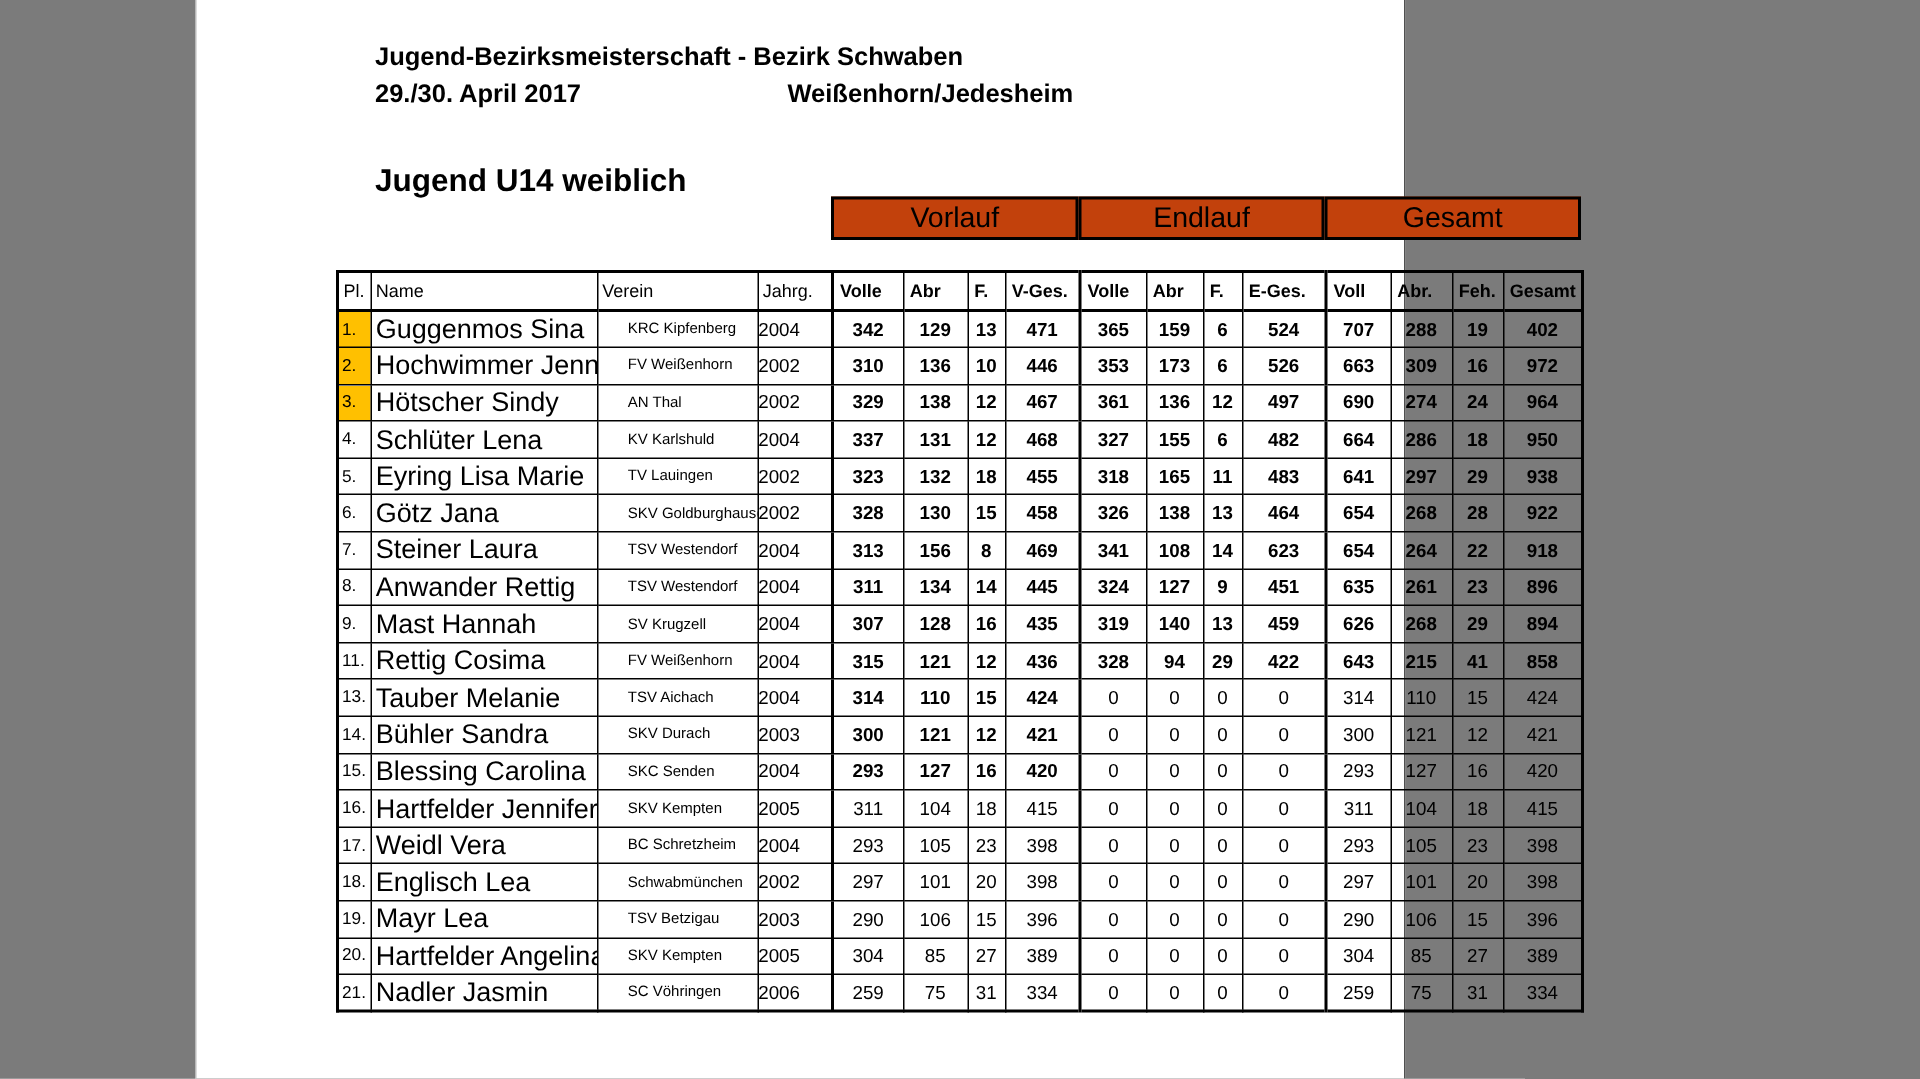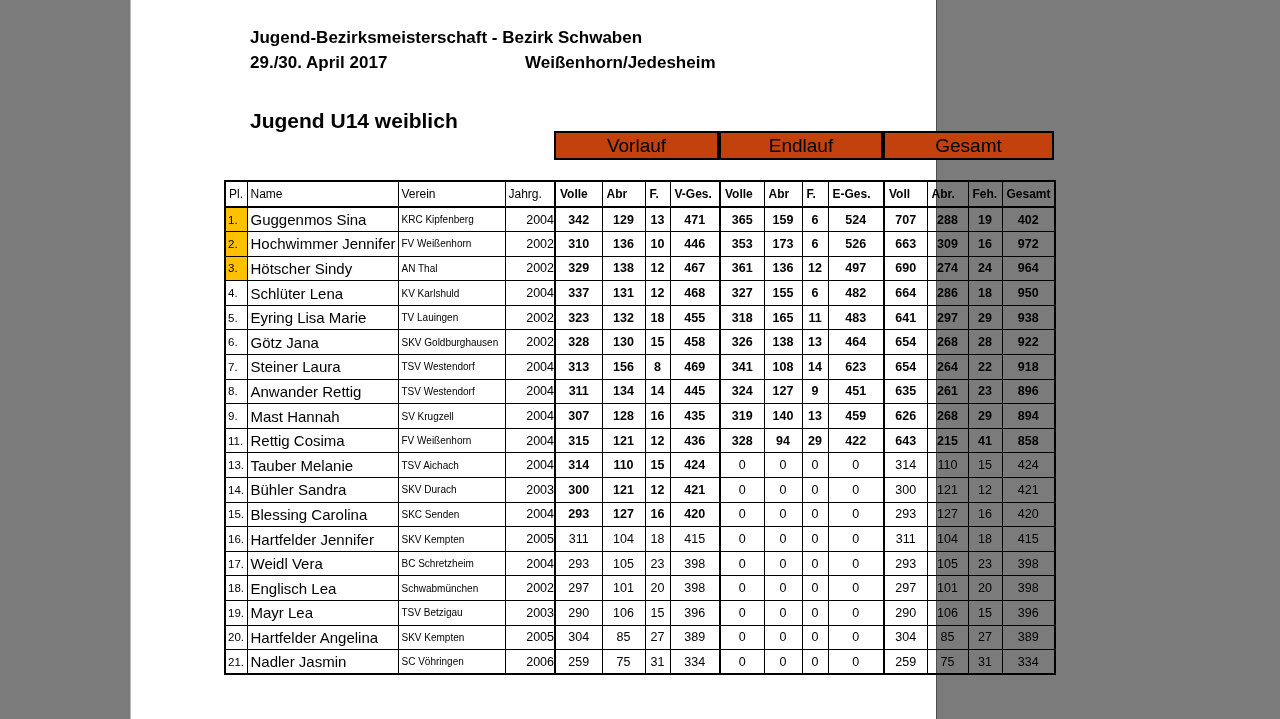--- a/index.html
+++ b/index.html
@@ -49,23 +49,23 @@
     color: #000;
   }
   table.results th {
     height: 26px; font-size: 12px; font-weight: normal;
     text-align: left; padding-left: 3px; vertical-align: middle;
   }
   table.results th.num-h { font-weight: bold; padding-left: 4px; }
   table.results td { height: 24.6px; vertical-align: middle; }
   td.pl   { font-size: 11.5px; padding-left: 2px; }
   td.pl.hl { background: var(--highlight); }
-  td.name { font-size: 15px; padding-left: 3px; }
-  td.verein { font-size: 10px; padding-left: 3px; }
-  td.jahrg { font-size: 12.5px; text-align: right; }
+  td.name { font-size: 18px; padding-left: 3px; }
+  td.verein { font-size: 10px; padding-left: 20px; }
+  td.jahrg { font-size: 12.5px; text-align: left; }
   td.num { font-size: 12.5px; text-align: center; }
   .gsep { border-left-width: 2px !important; }
   table.results { border: 2px solid #000; }
   tr.hdr th { border-bottom-width: 2px; }
 
   .c-blue  { color: var(--blue); }
   .c-red   { color: var(--red); }
   .c-black { color: #000; }
   .w-bold  { font-weight: bold; }
   .w-normal{ font-weight: normal; }

